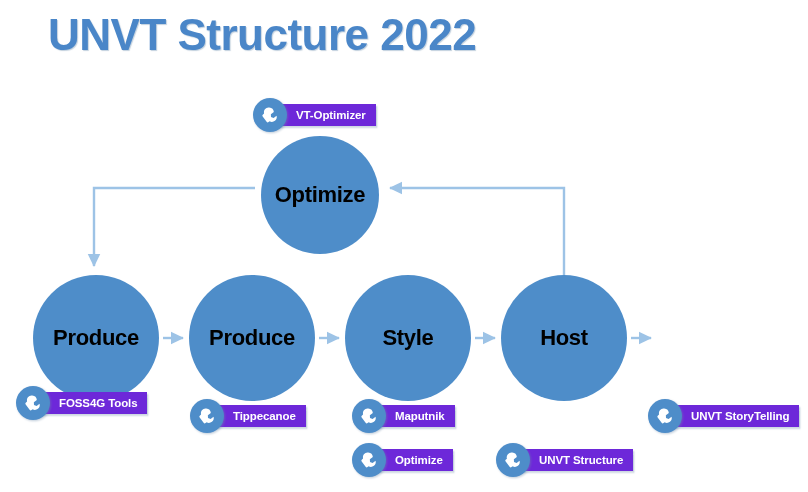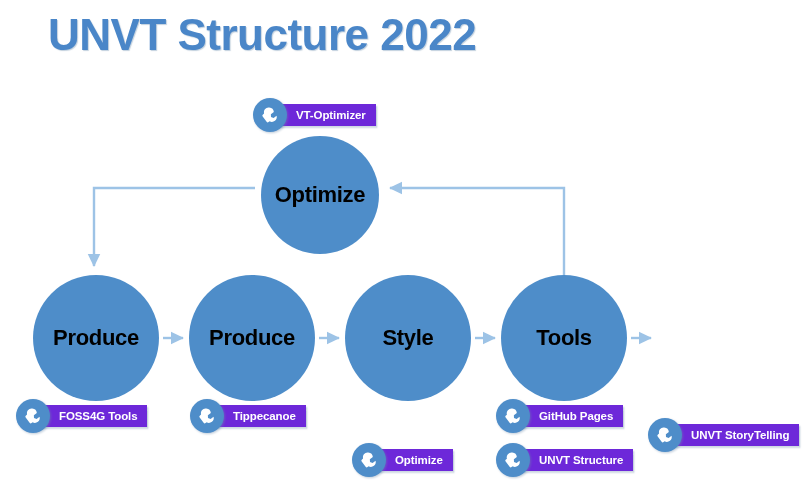--- a/index.html
+++ b/index.html
@@ -153,80 +153,80 @@
 
   <div class="node node-main" id="node-produce">
     <span class="node-label">Produce</span>
   </div>
 
   <div class="node node-main" id="node-style">
     <span class="node-label">Style</span>
   </div>
 
   <div class="node node-main" id="node-host">
-    <span class="node-label">Tools</span>
+    <span class="node-label">Host</span>
   </div>
 
 
   <div class="badge" style="left:253px; top:98px;">
     <span class="badge-icon">
       <svg width="21" height="21" viewBox="0 0 24 24" xmlns="http://www.w3.org/2000/svg">
         <path fill="#ffffff" d="M9.3 3.1a5.6 5.6 0 0 0-5.0 8.0l-1.0 1.0a1.6 1.6 0 0 0 0 2.3l5.3 5.3a1.6 1.6 0 0 0 2.3 0l1.0-1.0a5.6 5.6 0 0 0 7.0-7.5l-3.0 3.0-3.1-0.6-0.6-3.1 3.0-3.0a5.6 5.6 0 0 0-5.9-4.4z" transform="rotate(8 12 12)"></path>
       </svg>
     </span>
     <span class="badge-label">VT-Optimizer</span>
   </div>
 
-  <div class="badge" style="left:16px; top:399px;">
+  <div class="badge" style="left:16px; top:386px;">
     <span class="badge-icon">
       <svg width="21" height="21" viewBox="0 0 24 24" xmlns="http://www.w3.org/2000/svg">
         <path fill="#ffffff" d="M9.3 3.1a5.6 5.6 0 0 0-5.0 8.0l-1.0 1.0a1.6 1.6 0 0 0 0 2.3l5.3 5.3a1.6 1.6 0 0 0 2.3 0l1.0-1.0a5.6 5.6 0 0 0 7.0-7.5l-3.0 3.0-3.1-0.6-0.6-3.1 3.0-3.0a5.6 5.6 0 0 0-5.9-4.4z" transform="rotate(8 12 12)"></path>
       </svg>
     </span>
     <span class="badge-label">FOSS4G Tools</span>
   </div>
 
   <div class="badge" style="left:190px; top:399px;">
     <span class="badge-icon">
       <svg width="21" height="21" viewBox="0 0 24 24" xmlns="http://www.w3.org/2000/svg">
         <path fill="#ffffff" d="M9.3 3.1a5.6 5.6 0 0 0-5.0 8.0l-1.0 1.0a1.6 1.6 0 0 0 0 2.3l5.3 5.3a1.6 1.6 0 0 0 2.3 0l1.0-1.0a5.6 5.6 0 0 0 7.0-7.5l-3.0 3.0-3.1-0.6-0.6-3.1 3.0-3.0a5.6 5.6 0 0 0-5.9-4.4z" transform="rotate(8 12 12)"></path>
       </svg>
     </span>
     <span class="badge-label">Tippecanoe</span>
   </div>
 
+  <div class="badge" style="left:352px; top:399px;">
+    <span class="badge-icon">
+      <svg width="21" height="21" viewBox="0 0 24 24" xmlns="http://www.w3.org/2000/svg">
+        <path fill="#ffffff" d="M9.3 3.1a5.6 5.6 0 0 0-5.0 8.0l-1.0 1.0a1.6 1.6 0 0 0 0 2.3l5.3 5.3a1.6 1.6 0 0 0 2.3 0l1.0-1.0a5.6 5.6 0 0 0 7.0-7.5l-3.0 3.0-3.1-0.6-0.6-3.1 3.0-3.0a5.6 5.6 0 0 0-5.9-4.4z" transform="rotate(8 12 12)"></path>
+      </svg>
+    </span>
+    <span class="badge-label">Maputnik</span>
+  </div>
 
   <div class="badge" style="left:352px; top:443px;">
     <span class="badge-icon">
       <svg width="21" height="21" viewBox="0 0 24 24" xmlns="http://www.w3.org/2000/svg">
         <path fill="#ffffff" d="M9.3 3.1a5.6 5.6 0 0 0-5.0 8.0l-1.0 1.0a1.6 1.6 0 0 0 0 2.3l5.3 5.3a1.6 1.6 0 0 0 2.3 0l1.0-1.0a5.6 5.6 0 0 0 7.0-7.5l-3.0 3.0-3.1-0.6-0.6-3.1 3.0-3.0a5.6 5.6 0 0 0-5.9-4.4z" transform="rotate(8 12 12)"></path>
       </svg>
     </span>
     <span class="badge-label">Optimize</span>
   </div>
 
-  <div class="badge" style="left:496px; top:399px;">
-    <span class="badge-icon">
-      <svg width="21" height="21" viewBox="0 0 24 24" xmlns="http://www.w3.org/2000/svg">
-        <path fill="#ffffff" d="M9.3 3.1a5.6 5.6 0 0 0-5.0 8.0l-1.0 1.0a1.6 1.6 0 0 0 0 2.3l5.3 5.3a1.6 1.6 0 0 0 2.3 0l1.0-1.0a5.6 5.6 0 0 0 7.0-7.5l-3.0 3.0-3.1-0.6-0.6-3.1 3.0-3.0a5.6 5.6 0 0 0-5.9-4.4z" transform="rotate(8 12 12)"></path>
-      </svg>
-    </span>
-    <span class="badge-label">GitHub Pages</span>
-  </div>
 
   <div class="badge" style="left:496px; top:443px;">
     <span class="badge-icon">
       <svg width="21" height="21" viewBox="0 0 24 24" xmlns="http://www.w3.org/2000/svg">
         <path fill="#ffffff" d="M9.3 3.1a5.6 5.6 0 0 0-5.0 8.0l-1.0 1.0a1.6 1.6 0 0 0 0 2.3l5.3 5.3a1.6 1.6 0 0 0 2.3 0l1.0-1.0a5.6 5.6 0 0 0 7.0-7.5l-3.0 3.0-3.1-0.6-0.6-3.1 3.0-3.0a5.6 5.6 0 0 0-5.9-4.4z" transform="rotate(8 12 12)"></path>
       </svg>
     </span>
     <span class="badge-label">UNVT Structure</span>
   </div>
 
-  <div class="badge" style="left:648px; top:418px;">
+  <div class="badge" style="left:648px; top:399px;">
     <span class="badge-icon">
       <svg width="21" height="21" viewBox="0 0 24 24" xmlns="http://www.w3.org/2000/svg">
         <path fill="#ffffff" d="M9.3 3.1a5.6 5.6 0 0 0-5.0 8.0l-1.0 1.0a1.6 1.6 0 0 0 0 2.3l5.3 5.3a1.6 1.6 0 0 0 2.3 0l1.0-1.0a5.6 5.6 0 0 0 7.0-7.5l-3.0 3.0-3.1-0.6-0.6-3.1 3.0-3.0a5.6 5.6 0 0 0-5.9-4.4z" transform="rotate(8 12 12)"></path>
       </svg>
     </span>
     <span class="badge-label">UNVT StoryTelling</span>
   </div>
 
 </div>
 

